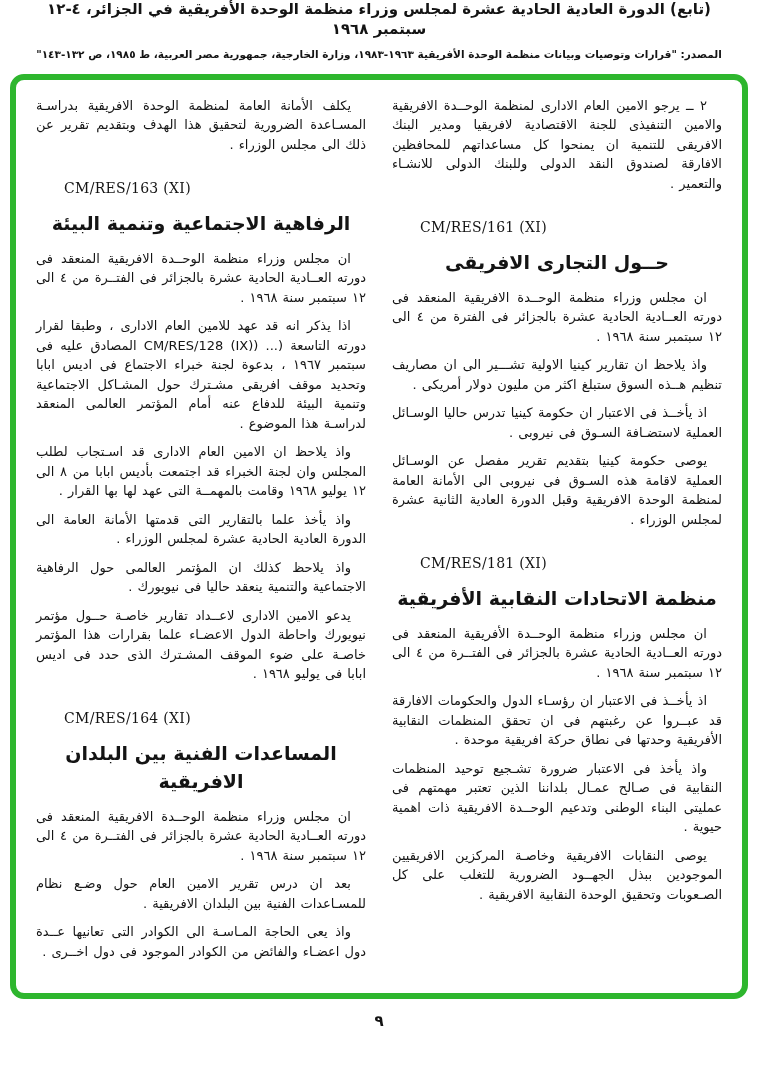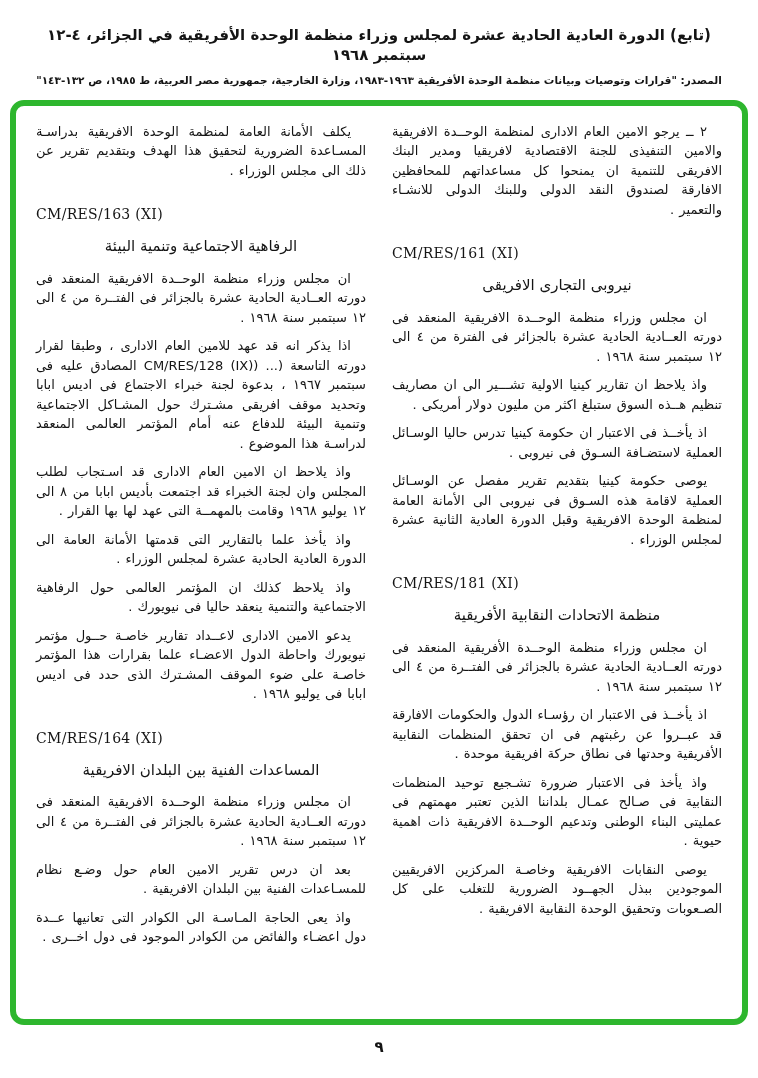--- a/index.html
+++ b/index.html
@@ -12,21 +12,20 @@
     font-family: "DejaVu Sans", sans-serif;
     color: #141414;
     position: relative;
     height: 1078px;
     overflow: hidden;
   }
   
   .header {
     direction: rtl;
     text-align: center;
-    padding-top: 26px;
   }
   .header .title {
     font-size: 15px;
     font-weight: bold;
     letter-spacing: 0;
     margin: 0 30px 9px 30px;
     line-height: 1.3;
   }
   .header .source {
     font-size: 10.5px;
@@ -62,25 +61,26 @@
     word-spacing: 1px;
   }
   .ref {
     direction: ltr;
     text-align: left;
     font-family: "DejaVu Serif", serif;
     font-size: 14px;
     margin-top: 24px;
     margin-bottom: 10px;
     letter-spacing: 0.3px;
+    margin-left: 28px;
   }
   .heading {
-    font-weight: normal;
+    font-weight: bold;
     text-align: center;
-    font-size: 15px;
+    font-size: 19px;
     margin-top: 4px;
     margin-bottom: 11px;
     text-indent: 0;
   }
   
   .footer {
     text-align: center;
     margin-top: 12px;
   }
   .footer span {
@@ -95,21 +95,21 @@
 
   <div class="header">
     <div class="title">(تابع) الدورة العادية الحادية عشرة لمجلس وزراء منظمة الوحدة الأفريقية في الجزائر، ٤-١٢ سبتمبر ١٩٦٨</div>
     <div class="source">المصدر: "قرارات وتوصيات وبيانات منظمة الوحدة الأفريقية ١٩٦٣-١٩٨٣، وزارة الخارجية، جمهورية مصر العربية، ط ١٩٨٥، ص ١٣٢-١٤٣"</div>
   </div>
 
   <div class="greenbox" style="border-color: rgb(46, 182, 46);">
     <section class="col">
         <div class="blk paragraph">٢ ــ يرجو الامين العام الادارى لمنظمة الوحــدة الافريقية والامين التنفيذى للجنة الاقتصادية لافريقيا ومدير البنك الافريقى للتنمية ان يمنحوا كل مساعداتهم للمحافظين الافارقة لصندوق النقد الدولى وللبنك الدولى للانشـاء والتعمير .</div>
         <div class="blk ref">CM/RES/161  (XI)</div>
-        <div class="blk heading">نيروبى التجارى الافريقى</div>
+        <div class="blk heading">حــول التجارى الافريقى</div>
         <div class="blk paragraph">ان مجلس وزراء منظمة الوحــدة الافريقية المنعقد فى دورته العــادية الحادية عشرة بالجزائر فى الفترة من ٤ الى ١٢ سبتمبر سنة ١٩٦٨ .</div>
         <div class="blk paragraph">واذ يلاحظ ان تقارير كينيا الاولية تشـــير الى ان مصاريف تنظيم هــذه السوق ستبلغ اكثر من مليون دولار أمريكى .</div>
         <div class="blk paragraph">اذ يأخــذ فى الاعتبار ان حكومة كينيا تدرس حاليا الوسـائل العملية لاستضـافة السـوق فى نيروبى .</div>
         <div class="blk paragraph">يوصى حكومة كينيا بتقديم تقرير مفصل عن الوسـائل العملية لاقامة هذه السـوق فى نيروبى الى الأمانة العامة لمنظمة الوحدة الافريقية وقبل الدورة العادية الثانية عشرة لمجلس الوزراء .</div>
         <div class="blk ref">CM/RES/181  (XI)</div>
         <div class="blk heading">منظمة الاتحادات النقابية الأفريقية</div>
         <div class="blk paragraph">ان مجلس وزراء منظمة الوحــدة الأفريقية المنعقد فى دورته العــادية الحادية عشرة بالجزائر فى الفتــرة من ٤ الى ١٢ سبتمبر سنة ١٩٦٨ .</div>
         <div class="blk paragraph">اذ يأخــذ فى الاعتبار ان رؤسـاء الدول والحكومات الافارقة قد عبــروا عن رغبتهم فى ان تحقق المنظمات النقابية الأفريقية وحدتها فى نطاق حركة افريقية موحدة .</div>
         <div class="blk paragraph">واذ يأخذ فى الاعتبار ضرورة تشـجيع توحيد المنظمات النقابية فى صـالح عمـال بلداننا الذين تعتبر مهمتهم فى عمليتى البناء الوطنى وتدعيم الوحــدة الافريقية ذات اهمية حيوية .</div>
         <div class="blk paragraph">يوصى النقابات الافريقية وخاصـة المركزين الافريقيين الموجودين ببذل الجهــود الضرورية للتغلب على كل الصـعوبات وتحقيق الوحدة النقابية الافريقية .</div>

